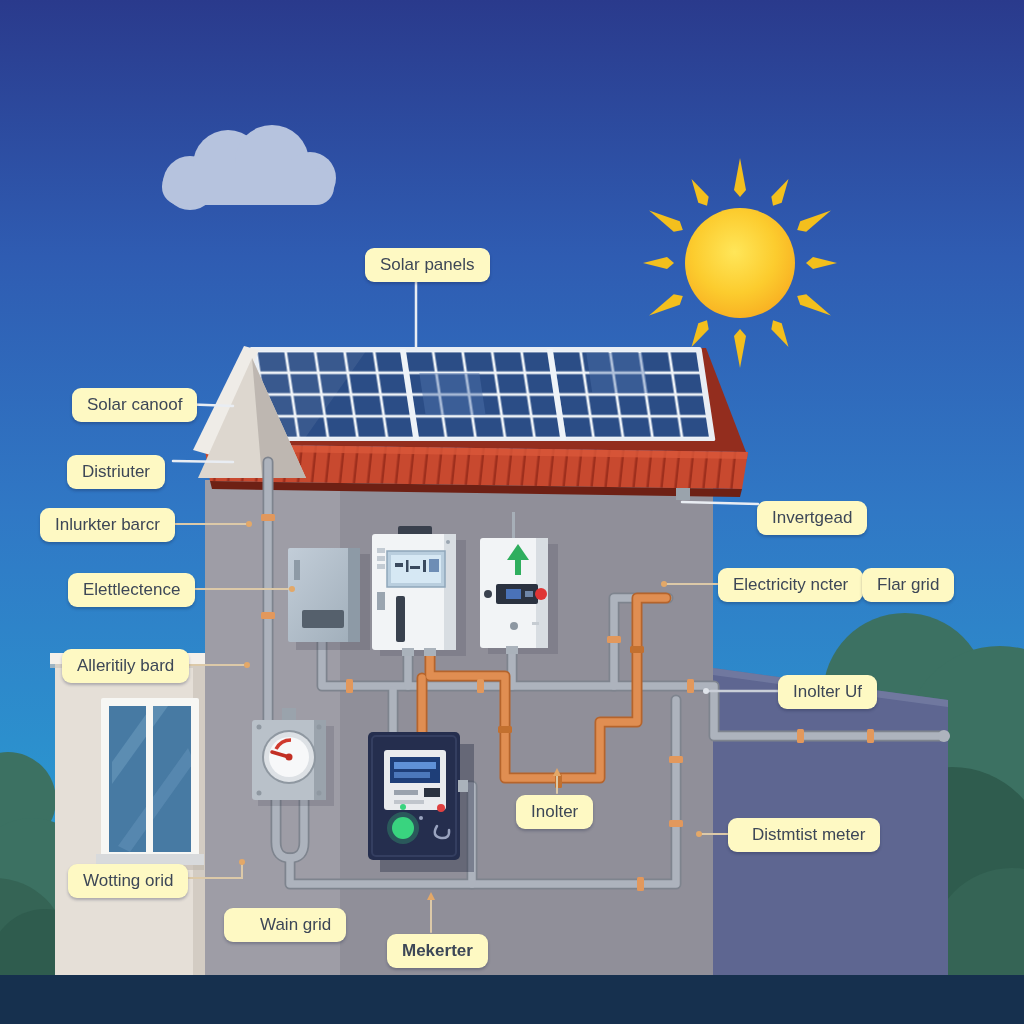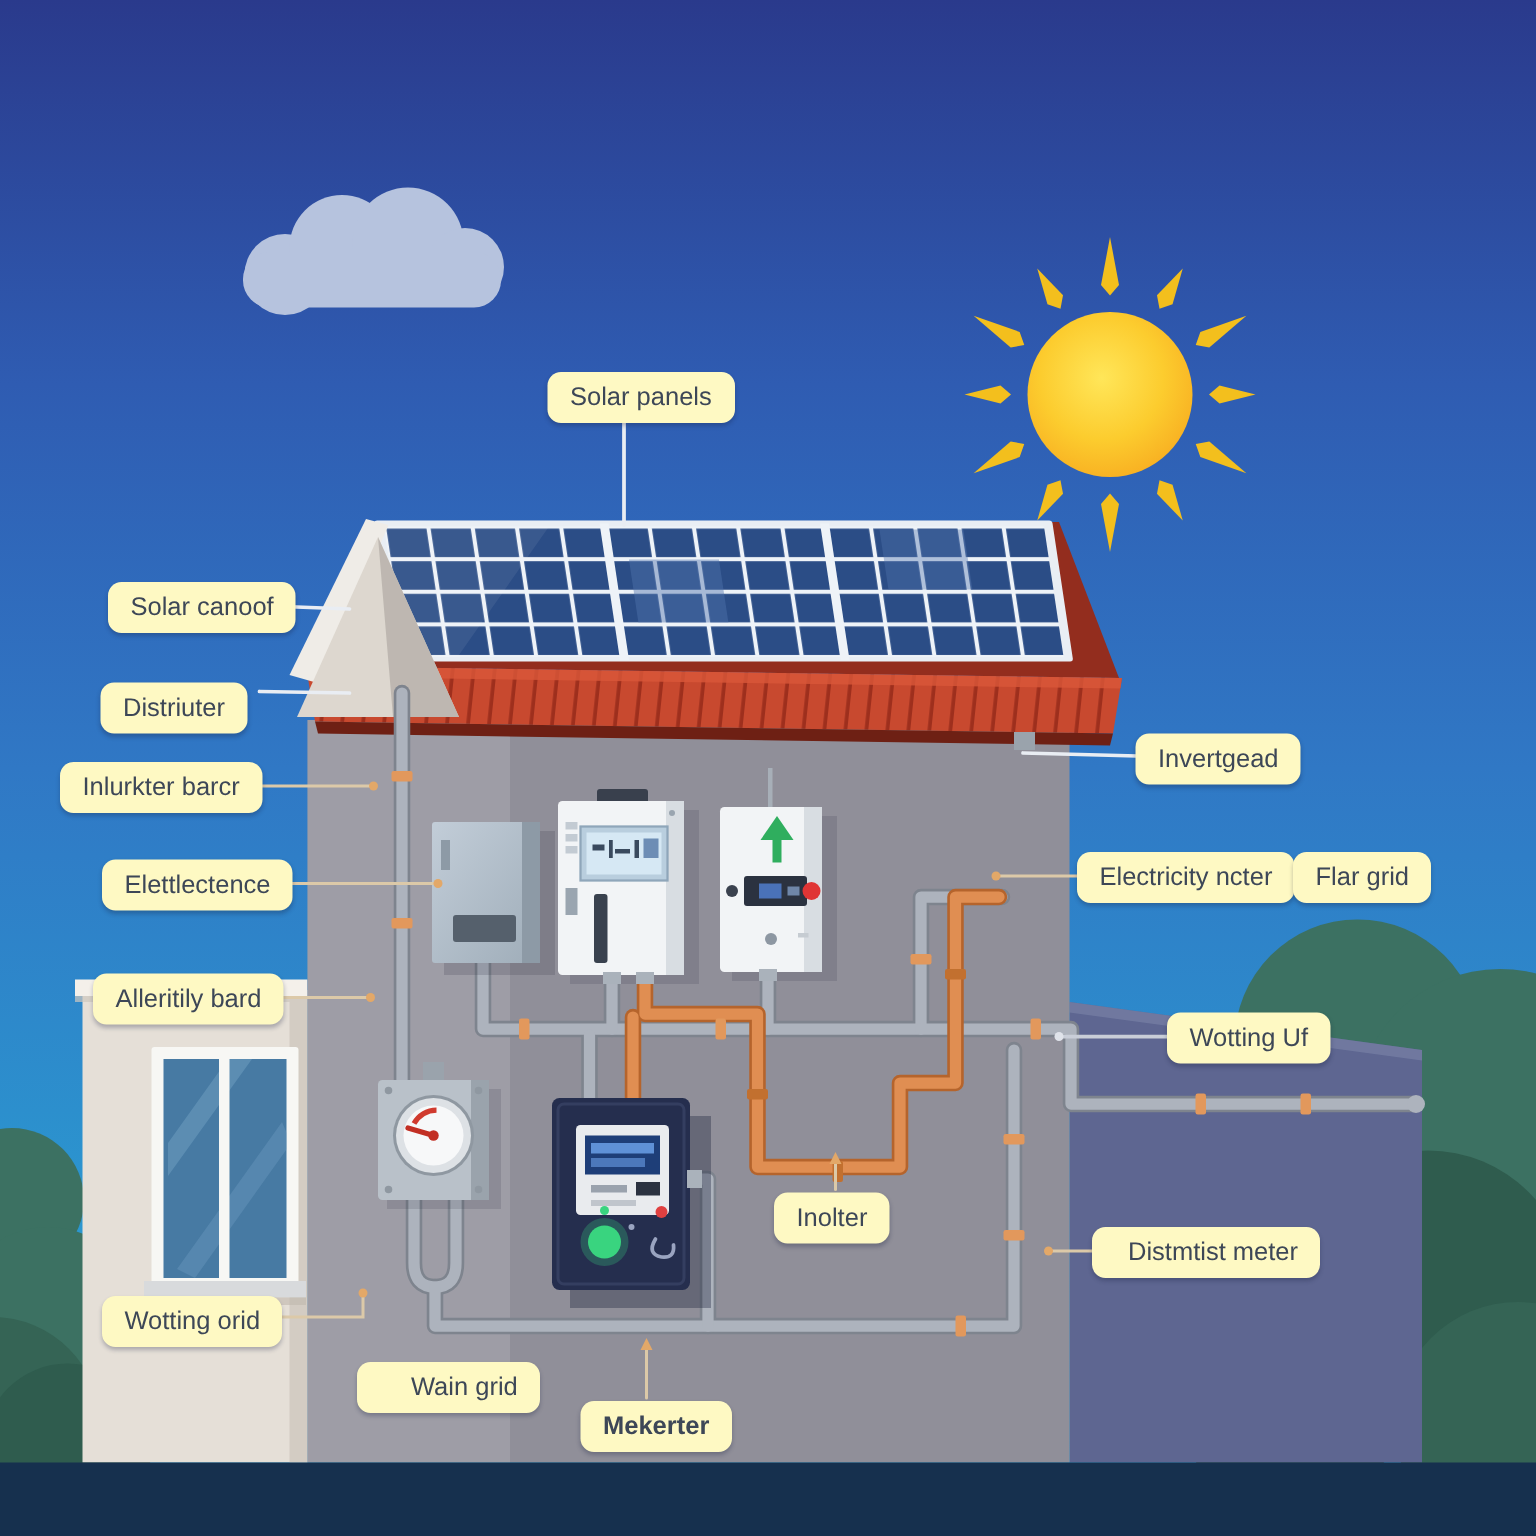--- a/index.html
+++ b/index.html
@@ -346,23 +346,23 @@
 
   <rect x="0" y="975" width="1024" height="49" fill="#16304e"></rect>
 </svg>
 
 <div class="callout" style="left:365px;top:248px;">Solar panels</div>
 <div class="callout" style="left:72px;top:388px;">Solar canoof</div>
 <div class="callout" style="left:67px;top:445px;margin-top:10px;">Distriuter</div>
 <div class="callout" style="left:40px;top:508px;">Inlurkter barcr</div>
 <div class="callout" style="left:68px;top:573px;">Elettlectence</div>
 <div class="callout" style="left:62px;top:649px;">Alleritily bard</div>
-<div class="callout" style="left:757px;top:489px;">Invertgead</div>
+<div class="callout" style="left:757px;top:501px;">Invertgead</div>
 <div class="callout" style="left:718px;top:568px;">Electricity ncter</div>
 <div class="callout" style="left:862px;top:568px;">Flar grid</div>
-<div class="callout" style="left:778px;top:675px;">Wotting Uf</div>
+<div class="callout" style="left:778px;top:675px;">Inolter Uf</div>
 <div class="callout" style="left:516px;top:795px;">Inolter</div>
 <div class="callout" style="left:728px;top:818px;padding-left:24px;">Distmtist meter</div>
 <div class="callout" style="left:68px;top:864px;text-align:center;">Wotting orid</div>
-<div class="callout" style="left:238px;top:908px;padding-left:36px;">Wain grid</div>
+<div class="callout" style="left:224px;top:908px;padding-left:36px;">Wain grid</div>
 <div class="callout" style="left:387px;top:934px;font-weight:bold;">Mekerter</div>
 
 </div>
 
 </body></html>

